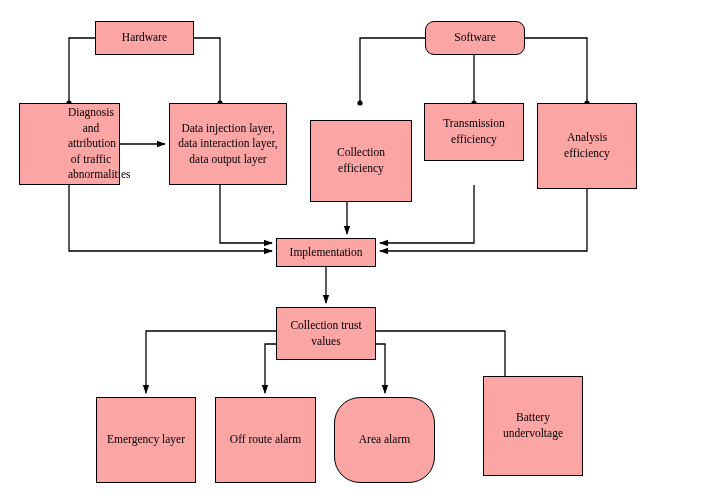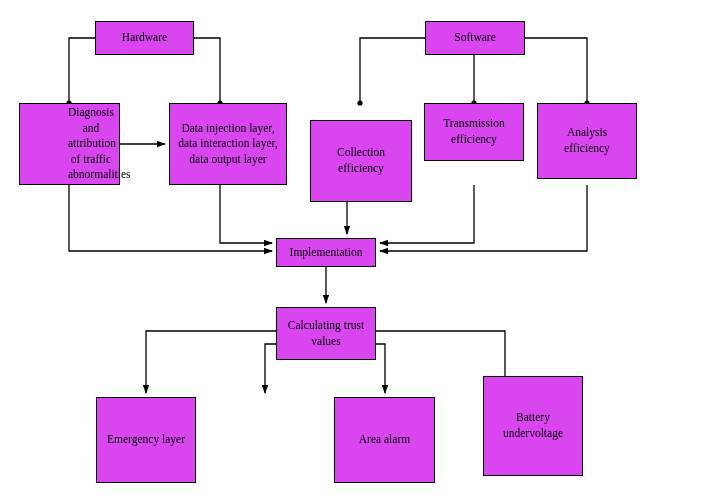--- a/index.html
+++ b/index.html
@@ -19,21 +19,21 @@
     position: absolute;
     left: 0;
     top: 0;
     width: 705px;
     height: 499px;
   }
   .node {
     position: absolute;
     box-sizing: border-box;
     border: 1.6px solid #000000;
-    background: #d946ef;
+    background: #fca5a5;
     display: flex;
     align-items: center;
     justify-content: center;
     text-align: center;
     color: #000000;
     font-size: 11.5px;
     line-height: 1.35;
     padding: 2px 5px;
     z-index: 2;
   }
@@ -90,47 +90,50 @@
 
       <path d="M376,344 L385,344 L385,393" marker-end="url(#arrow)"></path>
 
       <path d="M376,331 L505,331 L505,393" marker-end="url(#arrow)"></path>
     </g>
   </svg>
 
   <div class="node" id="n-hardware" style="left: 95px; top: 21px; width: 99px; height: 34px;">
     <span>Hardware</span>
   </div>
-  <div class="node" id="n-software" style="left: 425px; top: 21px; width: 100px; height: 34px;">
+  <div class="node" id="n-software" style="left: 425px; top: 21px; width: 100px; height: 34px; border-radius: 9px;">
     <span>Software</span>
   </div>
   <div class="node" id="n-diagnosis" style="left: 19px; top: 103px; width: 101px; height: 82px; padding-left: 48px;">
     <span>Diagnosis and attribution of traffic abnormalities</span>
   </div>
   <div class="node" id="n-data_layers" style="left: 169px; top: 103px; width: 118px; height: 82px;">
     <span>Data injection layer, data interaction layer, data output layer</span>
   </div>
   <div class="node" id="n-collection" style="left: 310px; top: 110px; width: 102px; height: 82px; margin-top: 10px;">
     <span>Collection efficiency</span>
   </div>
   <div class="node" id="n-transmission" style="left: 424px; top: 103px; width: 100px; height: 58px;">
     <span>Transmission efficiency</span>
   </div>
-  <div class="node" id="n-analysis" style="left: 537px; top: 103px; width: 100px; height: 76px;">
+  <div class="node" id="n-analysis" style="left: 537px; top: 103px; width: 100px; height: 86px;">
     <span>Analysis efficiency</span>
   </div>
   <div class="node" id="n-implementation" style="left: 276px; top: 238px; width: 100px; height: 29px;">
     <span>Implementation</span>
   </div>
   <div class="node" id="n-trust_values" style="left: 276px; top: 307px; width: 100px; height: 53px;">
-    <span>Calculating trust values</span>
+    <span>Collection trust values</span>
   </div>
   <div class="node" id="n-emergency_alarm" style="left: 96px; top: 397px; width: 100px; height: 86px;">
     <span>Emergency layer</span>
   </div>
-  <div class="node" id="n-area_alarm" style="left: 334px; top: 397px; width: 101px; height: 86px;">
+  <div class="node" id="n-off_route_alarm" style="left: 215px; top: 397px; width: 101px; height: 86px;">
+    <span>Off route alarm</span>
+  </div>
+  <div class="node" id="n-area_alarm" style="left: 334px; top: 397px; width: 101px; height: 86px; border-radius: 26px;">
     <span>Area alarm</span>
   </div>
   <div class="node" id="n-battery_alarm" style="left: 455px; top: 376px; width: 100px; height: 100px; margin-left: 28px;">
     <span>Battery undervoltage</span>
   </div>
 
 </div>
 
 </body></html>

